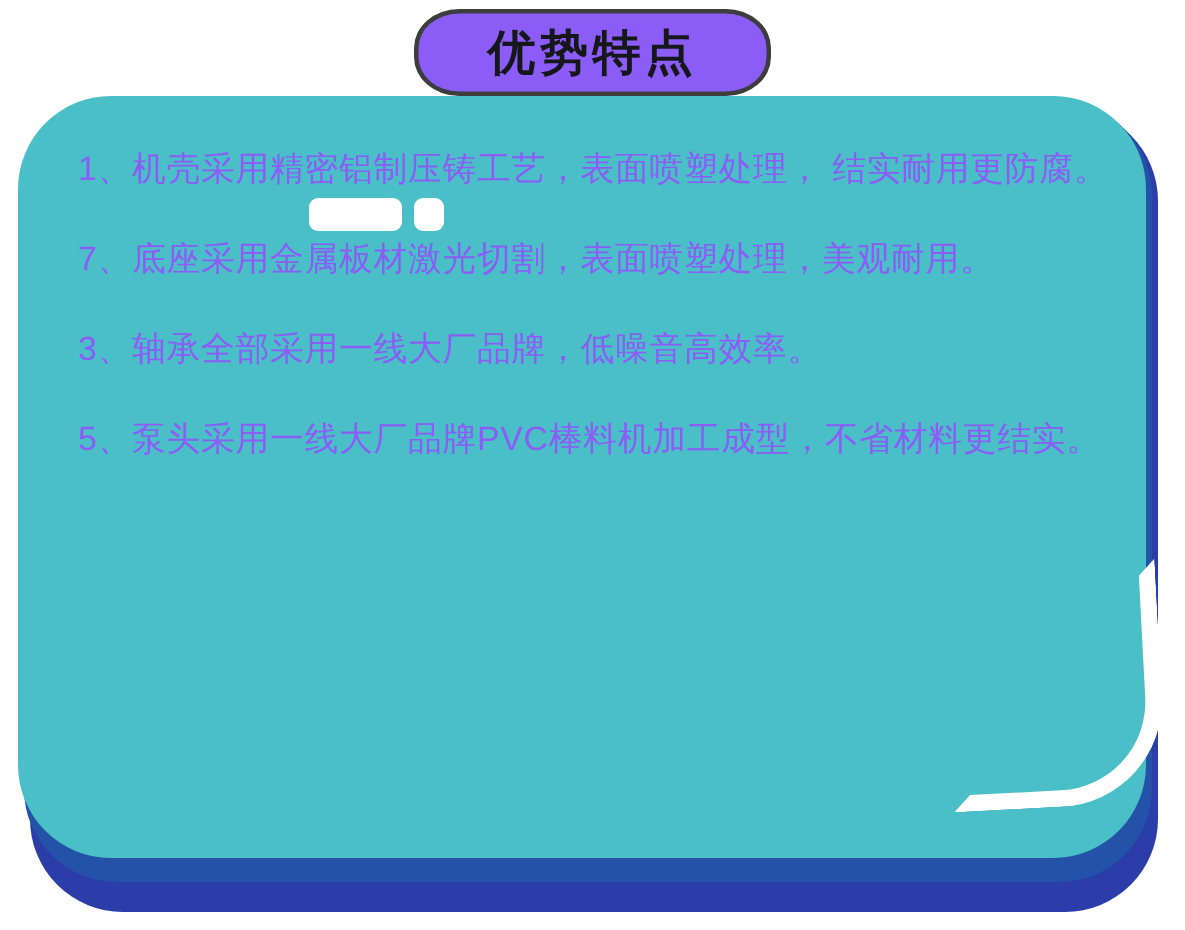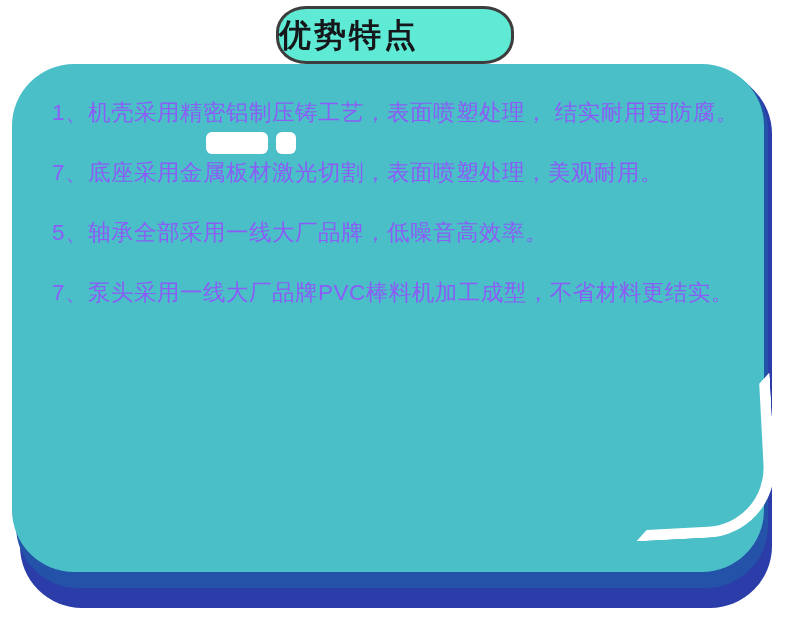--- a/index.html
+++ b/index.html
@@ -19,27 +19,27 @@
     height: 620px;
   }
 
   
   .title-banner {
     position: absolute;
     left: 276px;
     top: 6px;
     width: 238px;
     height: 58px;
-    background: #5eead4;
+    background: #8b5cf6;
     border: 3px solid #3d3d3d;
     border-radius: 30px / 26px;
     box-sizing: border-box;
     display: flex;
     align-items: center;
-    justify-content: flex-start;
+    justify-content: center;
     z-index: 5;
   }
   .title-text {
     font-size: 32px;
     font-weight: bold;
     color: #15171b;
     letter-spacing: 3px;
     line-height: 1;
   }
 
@@ -141,17 +141,17 @@
   <div class="gloss-top2"></div>
   <div class="gloss-arc"></div>
 
   <div class="title-banner">
     <span class="title-text">优势特点</span>
   </div>
 
   <div class="content">
     <div class="line">1、机壳采用精密铝制压铸工艺，表面喷塑处理， 结实耐用更防腐。</div>
     <div class="line">7、底座采用金属板材激光切割，表面喷塑处理，美观耐用。</div>
-    <div class="line">5、轴承全部采用一线大厂品牌，低噪音高效率。</div>
-    <div class="line">7、泵头采用一线大厂品牌PVC棒料机加工成型，不省材料更结实。</div>
+    <div class="line">3、轴承全部采用一线大厂品牌，低噪音高效率。</div>
+    <div class="line">5、泵头采用一线大厂品牌PVC棒料机加工成型，不省材料更结实。</div>
   </div>
 
 </div>
 
 </body></html>

